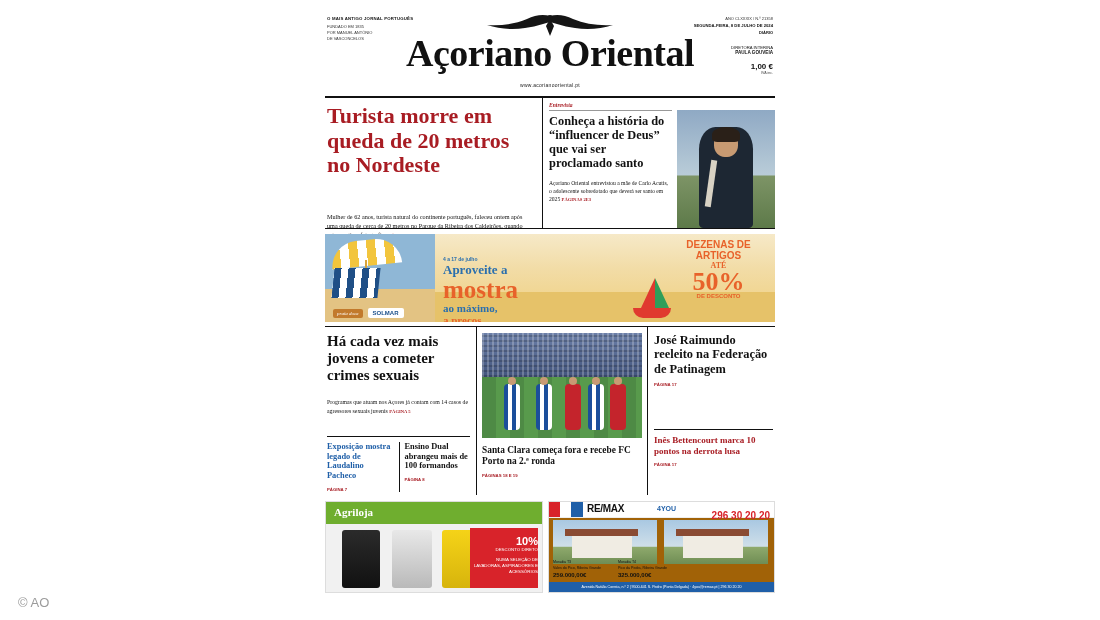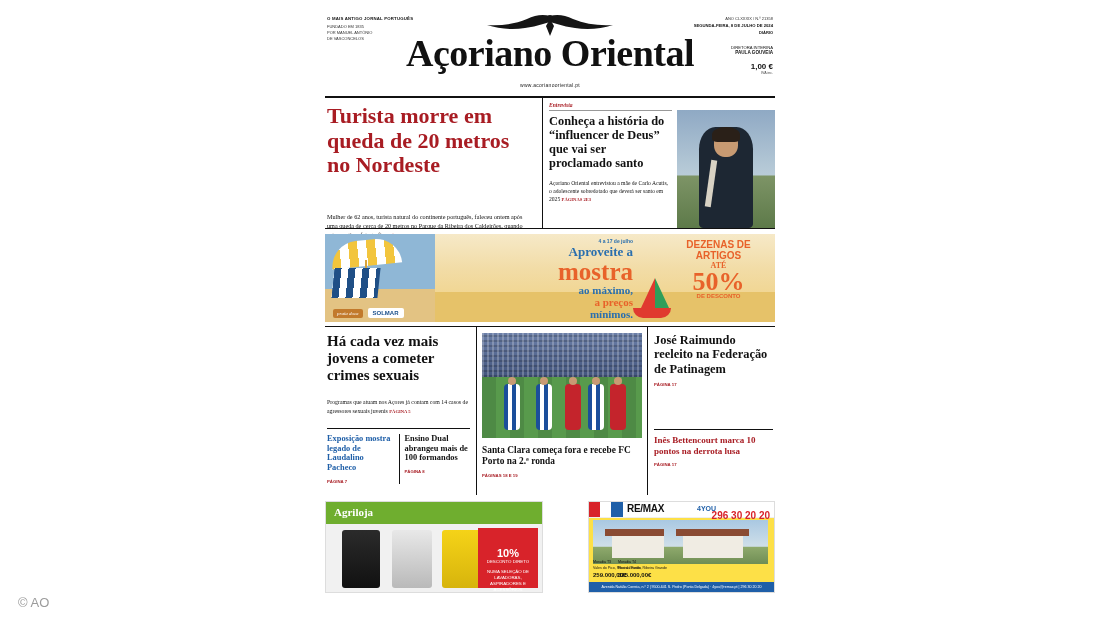--- a/index.html
+++ b/index.html
@@ -75,21 +75,21 @@
   .ad-left .umbrella{position:absolute;left:6px;top:6px;width:70px;height:26px;
     background:repeating-linear-gradient(90deg,#f2c53d 0 9px,#ffffff 9px 18px);
     border-radius:70px 70px 0 0;transform:rotate(-6deg);}
   .ad-left .pole{position:absolute;left:40px;top:26px;width:2px;height:32px;background:#d8a33a;}
   .ad-left .chair{position:absolute;left:8px;top:34px;width:46px;height:30px;
     background:repeating-linear-gradient(90deg,#1f4f86 0 7px,#ffffff 7px 14px);transform:skewX(-6deg);}
   .ad-logo{position:absolute;left:8px;bottom:4px;display:flex;gap:5px;align-items:center;}
   .ad-logo .lg1{font-size:5px;color:#fff;background:#c27a2c;padding:2px 4px;border-radius:2px;
     font-family:"Liberation Serif",serif;font-style:italic;}
   .ad-logo .lg2{font-size:6px;color:#1a4f8a;background:#fff;padding:2px 5px;border-radius:2px;font-weight:bold;}
-  .ad-mid{position:absolute;left:118px;top:4px;width:190px;text-align:right;}
+  .ad-mid{position:absolute;left:118px;top:22px;width:190px;text-align:left;}
   .ad-date{font-size:5px;color:#2a6fae;font-weight:bold;}
   .ad-l1{font-family:"Liberation Serif",serif;font-size:13px;color:#2a6fae;font-weight:bold;}
   .ad-l2{font-family:"Liberation Serif",serif;font-size:25px;color:#e8622a;font-weight:bold;line-height:.95;}
   .ad-l3{font-family:"Liberation Serif",serif;font-size:11px;color:#2a6fae;font-weight:bold;}
   .ad-l4{font-family:"Liberation Serif",serif;font-size:11px;color:#e8622a;font-weight:bold;}
   .ad-l5{font-family:"Liberation Serif",serif;font-size:11px;color:#2a6fae;font-weight:bold;}
   .ad-right{position:absolute;right:4px;top:6px;width:105px;text-align:center;color:#e8622a;}
   .ad-r1{font-family:Liberation Sans, sans-serif;font-size:10px;font-weight:bold;line-height:1.05;}
   .ad-r2{font-family:"Liberation Serif",serif;font-size:8px;font-weight:bold;}
   .ad-r3{font-family:"Liberation Serif",serif;font-size:26px;font-weight:bold;line-height:.9;}
@@ -98,21 +98,21 @@
   .ad-boat .sail1{position:absolute;left:16px;bottom:10px;width:0;height:0;
     border-left:14px solid transparent;border-right:0 solid transparent;border-bottom:30px solid #e03a2f;}
   .ad-boat .sail2{position:absolute;left:30px;bottom:10px;width:0;height:0;
     border-right:14px solid transparent;border-bottom:30px solid #2f9e5a;}
   .ad-boat .hull{position:absolute;left:8px;bottom:0;width:38px;height:10px;background:#e03a2f;border-radius:0 0 18px 18px;}
   
   .midzone{display:flex;border-top:1px solid #111;margin-top:4px;height:168px;}
   .col-a{width:152px;padding:6px 6px 0 2px;box-sizing:border-box;border-right:1px solid #111;}
   .col-a h2{font-family:"Liberation Serif",serif;font-size:15px;line-height:1.14;margin:0;color:#111;font-weight:bold;}
   .col-a p{font-family:"Liberation Serif",serif;font-size:5.8px;line-height:1.5;margin:14px 0 0 0;color:#111;}
-  .subcols{display:flex;margin-top:12px;border-top:1px solid #111;padding-top:5px;}
+  .subcols{display:flex;margin-top:20px;border-top:1px solid #111;padding-top:5px;}
   .subcol{width:50%;box-sizing:border-box;padding-right:5px;}
   .subcol + .subcol{border-left:1px solid #111;padding-left:5px;padding-right:0;}
   .subcol h3{font-family:"Liberation Serif",serif;font-size:8.4px;line-height:1.16;margin:0;font-weight:bold;}
   .blue{color:#1f5fa8;}
   .blk{color:#111;}
   .pg{font-size:4.3px;color:#a81c23;font-weight:bold;margin-top:6px;}
   .col-b{width:170px;position:relative;box-sizing:border-box;padding:6px 5px 0 5px;}
   .sportphoto{position:relative;height:105px;overflow:hidden;background:#2f5e3a;}
   .sp-crowd{position:absolute;left:0;right:0;top:0;height:42%;
     background:linear-gradient(180deg,#6b7fa8,#43557d);}
@@ -133,24 +133,24 @@
   
   .bottomads{display:flex;gap:5px;margin-top:6px;height:92px;}
   .ad2{width:218px;position:relative;background:#f1f1f1;border:1px solid #ddd;box-sizing:border-box;overflow:hidden;}
   .ad2 .green{position:absolute;left:0;top:0;width:100%;height:22px;background:#6fae2f;}
   .ad2 .brand{position:absolute;left:8px;top:4px;color:#fff;font-size:11px;font-weight:bold;
     font-family:"Liberation Serif",serif;}
   .ad2 .prod{position:absolute;bottom:4px;height:58px;}
   .p-a{left:16px;width:38px;background:linear-gradient(#2b2b2b,#111);border-radius:3px;}
   .p-b{left:66px;width:40px;background:linear-gradient(#e8e8e8,#b9b9b9);border-radius:3px;}
   .p-c{left:116px;width:40px;background:linear-gradient(#f5d318,#d7b40c);border-radius:3px;}
-  .ad2 .redbox{position:absolute;right:4px;top:26px;width:60px;bottom:4px;background:#d8232a;color:#fff;
-    font-size:4.4px;text-align:center;padding-top:20px;box-sizing:border-box;line-height:1.35;}
+  .ad2 .redbox{position:absolute;right:4px;top:26px;width:68px;bottom:4px;background:#d8232a;color:#fff;
+    font-size:4.4px;text-align:right;padding-top:8px;box-sizing:border-box;line-height:1.35;}
   .ad2 .redbox b{display:block;font-size:11px;line-height:1;}
-  .ad3{flex:1;position:relative;background:#fde047;border:1px solid #ddd;box-sizing:border-box;overflow:hidden;margin-left:40px;}
+  .ad3{flex:1;position:relative;background:#a16207;border:1px solid #ddd;box-sizing:border-box;overflow:hidden;}
   .rm-bar{position:absolute;left:0;top:0;right:0;height:15px;background:#fff;border-bottom:1px solid #eee;}
   .rm-flag{position:absolute;left:0;top:0;width:34px;height:15px;
     background:linear-gradient(90deg,#d8232a 33%,#ffffff 33% 66%,#1f5fa8 66%);}
   .rm-name{position:absolute;left:38px;top:1px;font-size:10px;font-weight:bold;color:#111;letter-spacing:-.3px;}
   .rm-4you{position:absolute;left:108px;top:3px;font-size:7px;font-weight:bold;color:#1f5fa8;}
   .rm-phone{position:absolute;right:4px;top:8px;font-size:10px;font-weight:bold;color:#d8232a;}
   .rm-ph{position:absolute;top:18px;height:44px;background:linear-gradient(#a9c8e2,#cfdfe9 60%,#8faa6d 61%,#6f8d54);overflow:hidden;}
   .rm-ph .house{position:absolute;left:18%;bottom:14%;width:58%;height:52%;background:#f0ece3;}
   .rm-ph .roof{position:absolute;left:12%;bottom:64%;width:70%;height:16%;background:#8a4b33;}
   .rm-ph1{left:4px;width:104px;}

